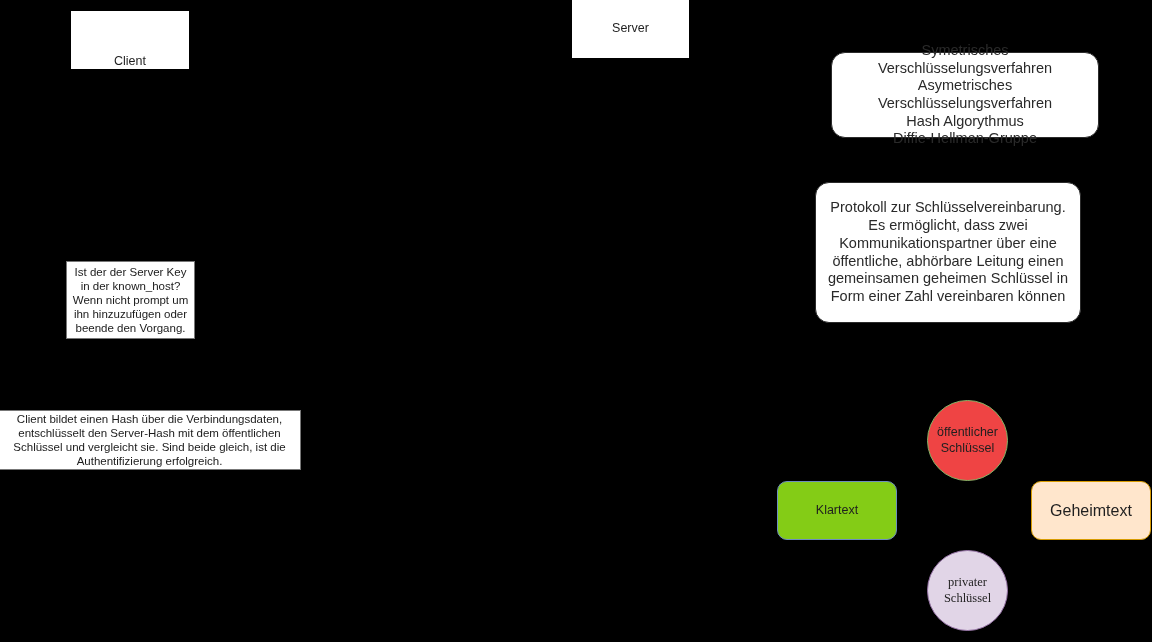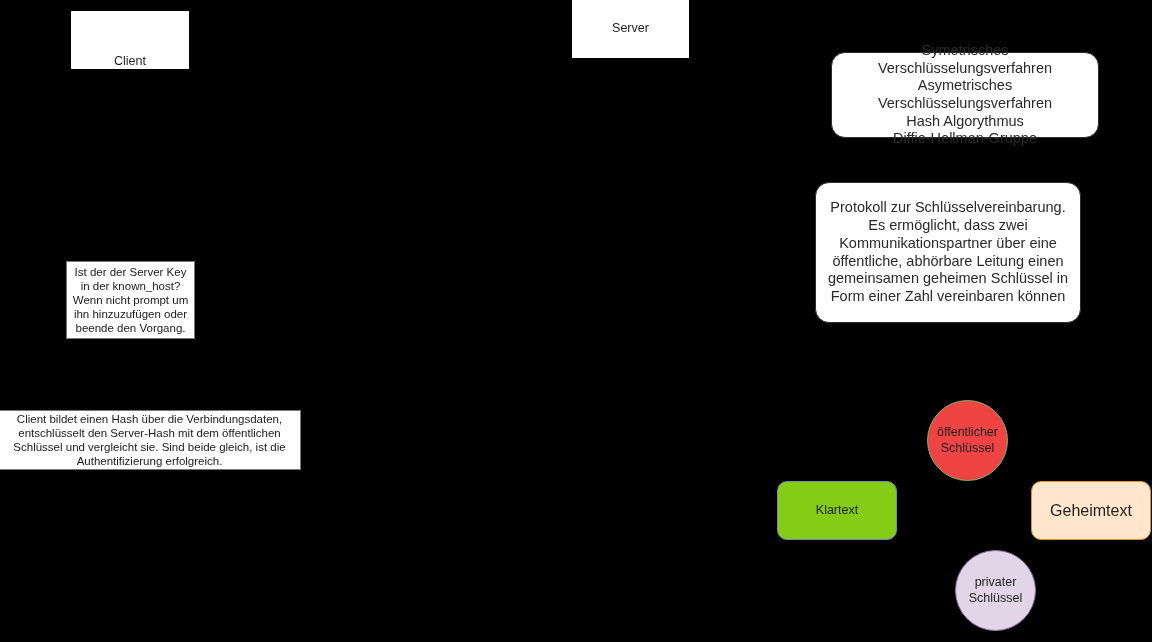--- a/index.html
+++ b/index.html
@@ -132,21 +132,21 @@
 entschlüsselt den Server-Hash mit dem öffentlichen
 Schlüssel und vergleicht sie. Sind beide gleich, ist die
 Authentifizierung erfolgreich.</span>
   </div>
 
   <div class="node ellipse ellipse-public" style="left:927px; top:400px; width:81px; height:81px;">
     <span class="txt">öffentlicher
 Schlüssel</span>
   </div>
 
-  <div class="node ellipse ellipse-private" style="left:955px; top:550px; width:81px; height:81px;">
+  <div class="node ellipse ellipse-private" style="left:927px; top:550px; width:81px; height:81px;font-family:Liberation Serif, serif;">
     <span class="txt">privater
 Schlüssel</span>
   </div>
 
   <div class="node box-plaintext" style="left:777px; top:481px; width:120px; height:59px;">
     <span class="txt">Klartext</span>
   </div>
 
   <div class="node box-ciphertext" style="left:1031px; top:481px; width:120px; height:59px;">
     <span class="txt">Geheimtext</span>

